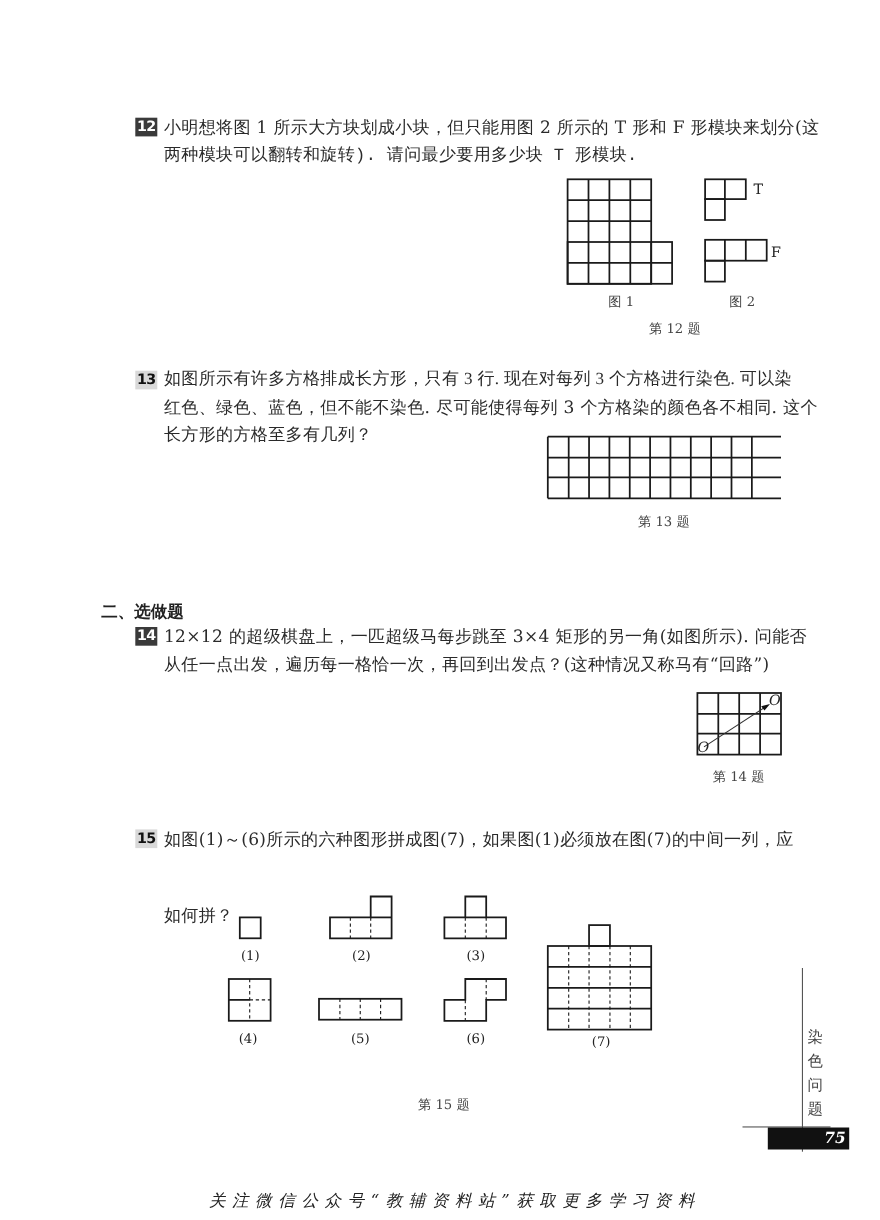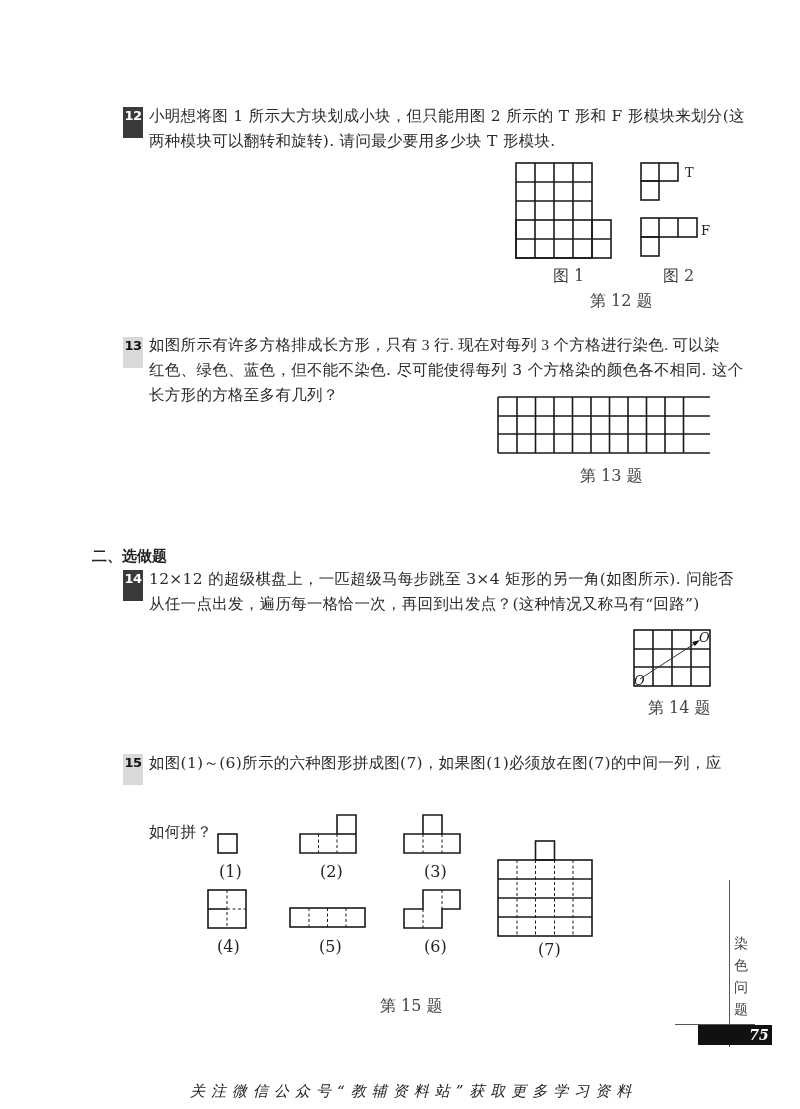--- a/index.html
+++ b/index.html
@@ -1,39 +1,39 @@
 <!DOCTYPE html>
 <html><head>
 <meta charset="utf-8">
 <style>
   html, body { margin:0; padding:0; background:#fff; }
   body { width:800px; height:1109px; position:relative; overflow:hidden;
          font-family:"DejaVu Serif","Liberation Serif",serif; color:#2a2a2a; }
   .abs { position:absolute; }
-  .badge { position:absolute; width:20px; height:31px; background:#3a3a3a; color:#fff;
+  .badge { position:absolute; width:20px; height:17px; background:#3a3a3a; color:#fff;
            font-family:"DejaVu Sans","Liberation Sans",sans-serif; font-weight:bold;
            font-size:13px; line-height:17px; text-align:center; letter-spacing:-0.5px; }
   .badge.light { background:#d9d9d9; color:#111; }
   .qline { position:absolute; font-size:15.5px; line-height:20px; white-space:nowrap; letter-spacing:0.3px; }
-  .cap { position:absolute; font-size:16px; color:#444; white-space:nowrap; }
+  .cap { position:absolute; font-size:12px; color:#444; white-space:nowrap; }
   .section { position:absolute; font-family:"DejaVu Sans","Liberation Sans",sans-serif;
              font-weight:bold; font-size:15px; color:#222; }
   svg { position:absolute; overflow:visible; }
   .side-text { position:absolute; font-size:14px; color:#444; line-height:21px; width:16px; text-align:center; }
   .pagenum { position:absolute; background:#111; color:#fff; font-style:italic; font-weight:bold;
              font-size:14px; text-align:center; line-height:20px;padding-left:48px; }
   .watermark { position:absolute; font-family:"DejaVu Serif",serif; font-style:italic;
                font-size:15px; letter-spacing:6px; color:#222; white-space:nowrap; }
 </style>
 </head>
 <body>
 
 <div class="badge" style="left:123px;top:107px;">12</div>
 <div class="qline" style="left:149px;top:106px;">小明想将图 1 所示大方块划成小块，但只能用图 2 所示的 T 形和 F 形模块来划分(这</div>
-<div class="qline" style="left:149px;top:131px;">两种模块可以翻转和旋转). 请问最少要用多少块 T 形模块.</div>
+<div class="qline" style="left:149px;top:131px;font-family:Liberation Mono, monospace;">两种模块可以翻转和旋转). 请问最少要用多少块 T 形模块.</div>
 
 <svg style="left:516px;top:163px;" width="96" height="96">
   <g stroke="#1a1a1a" stroke-width="1.6" fill="none">
 
     <rect x="0" y="0" width="76" height="95"></rect>
     <line x1="19" y1="0" x2="19" y2="95"></line>
     <line x1="38" y1="0" x2="38" y2="95"></line>
     <line x1="57" y1="0" x2="57" y2="95"></line>
     <line x1="0" y1="19" x2="76" y2="19"></line>
     <line x1="0" y1="38" x2="76" y2="38"></line>

